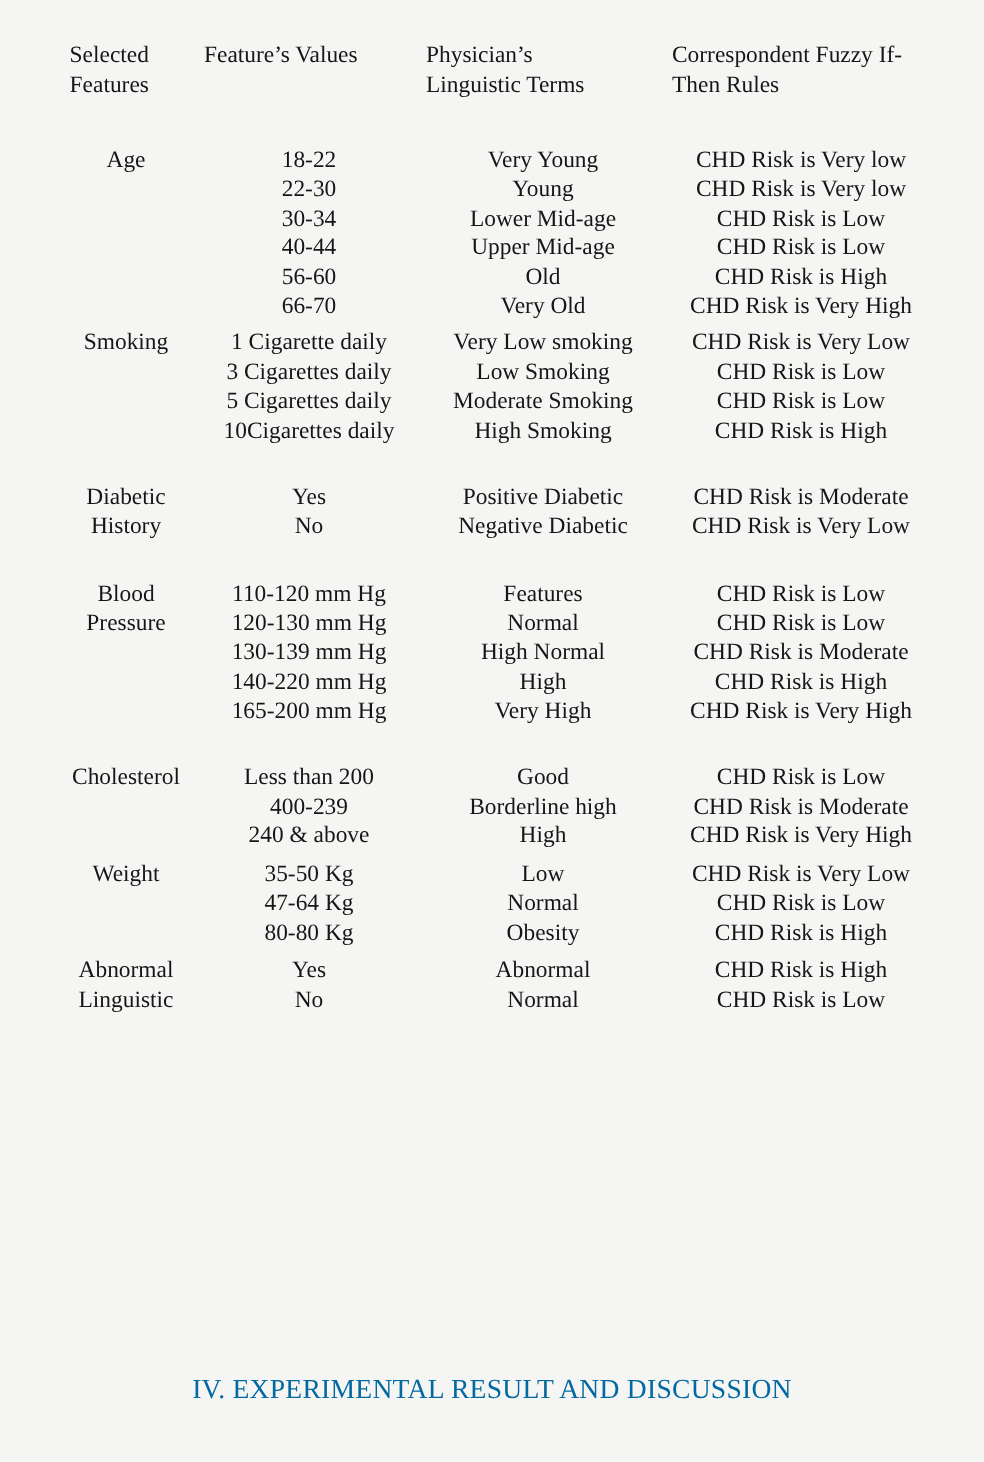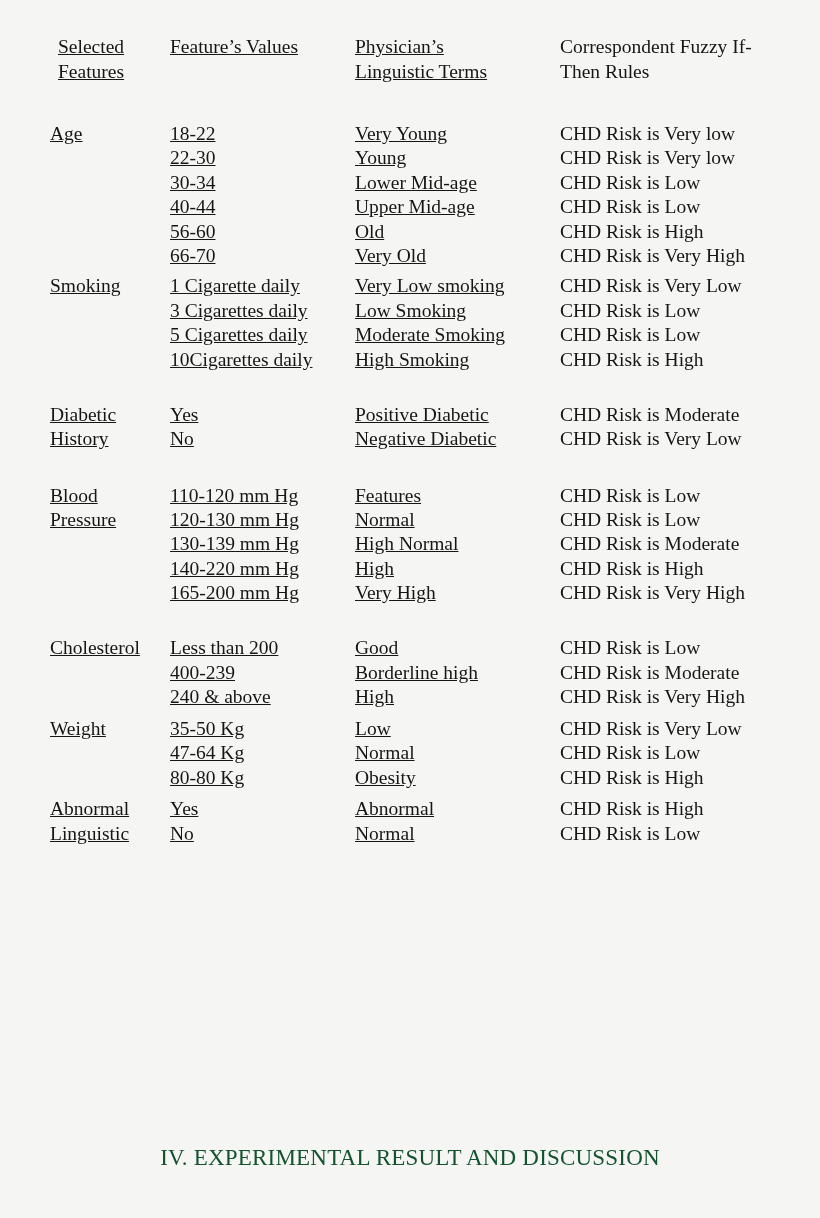--- a/index.html
+++ b/index.html
@@ -33,33 +33,33 @@
 
   
   col.c1 { width: 116px; }
   col.c2 { width: 185px; }
   col.c3 { width: 205px; }
   col.c4 { width: 225px; }
 
   
   .cell-1, .cell-2, .cell-3 {
     border-right: 2px solid #2f2f2f;
-    text-decoration: underline;
   }
 
   .cell-inner {
     padding: 6px 0 0 10px;
     font-size: 19.5px;
     line-height: 24.4px;
   }
   .cell-1 .cell-inner { padding-left: 6px; }
 
   
   tr.group > td {
     border-top: 2.5px solid #2f2f2f;
+    text-align: center;
   }
   tr.header > td {
     border-bottom: 0;
   }
   tr.last-rule > td {
     border-top: 2.5px solid #2f2f2f;
     height: 0;
     line-height: 0;
     font-size: 0;
   }
@@ -80,21 +80,21 @@
 
   
   #section-caption {
     position: absolute;
     left: 0;
     top: 1145px;
     width: 820px;
     text-align: center;
     font-size: 23px;
     letter-spacing: 0.2px;
-    color: #14532d;
+    color: #0369a1;
   }
 </style>
 </head>
 <body>
 
 <table id="fuzzy-table">
   <colgroup>
     <col class="c1">
       <col class="c2">
       <col class="c3">

